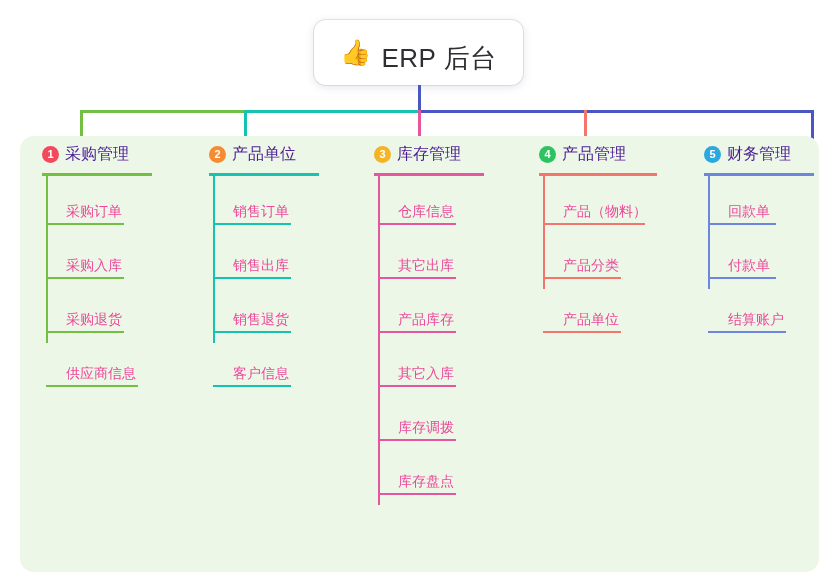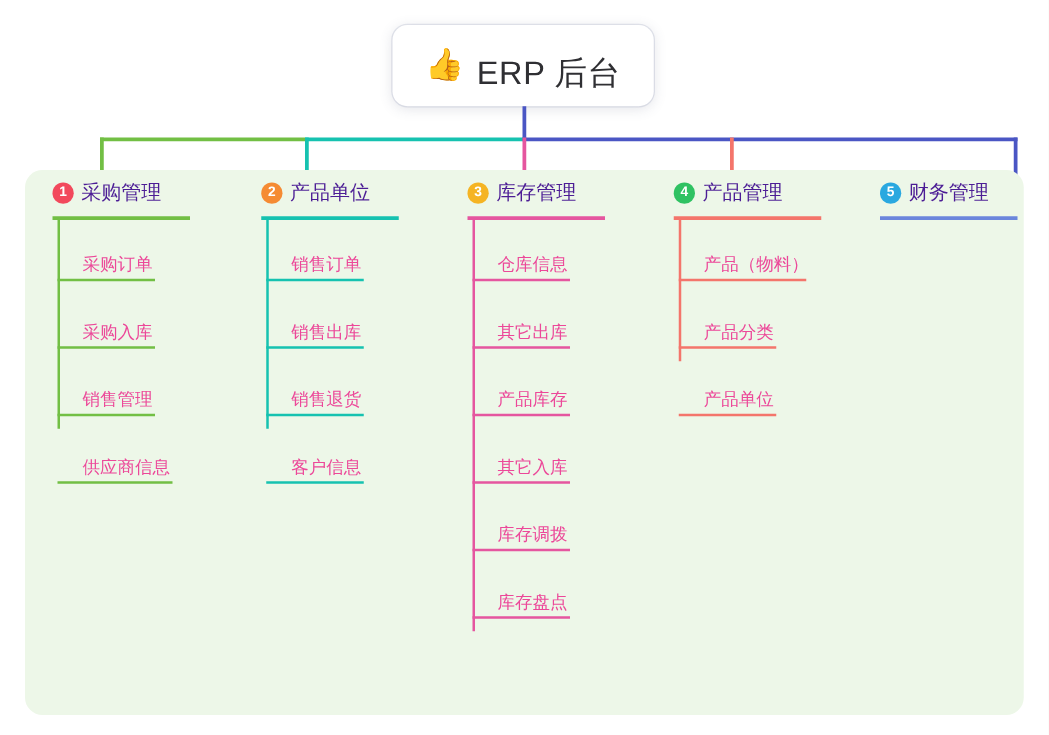--- a/index.html
+++ b/index.html
@@ -100,21 +100,21 @@
           <div class="spine" style="background: rgb(114, 191, 68); height: 167px;"></div>
           <div class="item">
             <span class="item-label">采购订单</span>
             <div class="item-rule" style="width: 78px; background: rgb(114, 191, 68);"></div>
           </div>
           <div class="item">
             <span class="item-label">采购入库</span>
             <div class="item-rule" style="width: 78px; background: rgb(114, 191, 68);"></div>
           </div>
           <div class="item">
-            <span class="item-label">销售管理</span>
+            <span class="item-label">采购退货</span>
             <div class="item-rule" style="width: 78px; background: rgb(114, 191, 68);"></div>
           </div>
           <div class="item">
             <span class="item-label">供应商信息</span>
             <div class="item-rule" style="width: 92px; background: rgb(114, 191, 68);"></div>
           </div>
         </div>
       </div>
       <div class="col" style="left: 203px; width: 150px;">
         <div class="col-head">
@@ -197,16 +197,31 @@
             <div class="item-rule" style="width: 78px; background: rgb(244, 117, 107);"></div>
           </div>
         </div>
       </div>
       <div class="col" style="left: 698px; width: 140px;">
         <div class="col-head">
           <span class="badge" style="background: rgb(42, 168, 224);">5</span>
           <span class="col-title">财务管理</span>
         </div>
         <div class="head-rule" style="width: 110px; background: rgb(107, 134, 220); margin-left: 6px;"></div>
+        <div class="items">
+          <div class="spine" style="background: rgb(107, 134, 220); height: 113px;"></div>
+          <div class="item">
+            <span class="item-label">回款单</span>
+            <div class="item-rule" style="width: 68px; background: rgb(107, 134, 220);"></div>
+          </div>
+          <div class="item">
+            <span class="item-label">付款单</span>
+            <div class="item-rule" style="width: 68px; background: rgb(107, 134, 220);"></div>
+          </div>
+          <div class="item">
+            <span class="item-label">结算账户</span>
+            <div class="item-rule" style="width: 78px; background: rgb(107, 134, 220);"></div>
+          </div>
+        </div>
       </div>
     </div>
 
 </div>
 
 </body></html>

